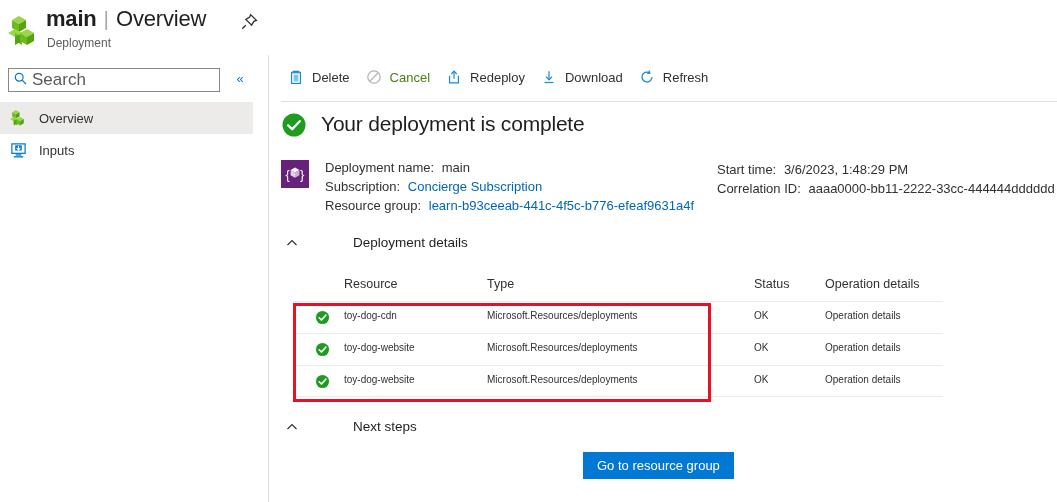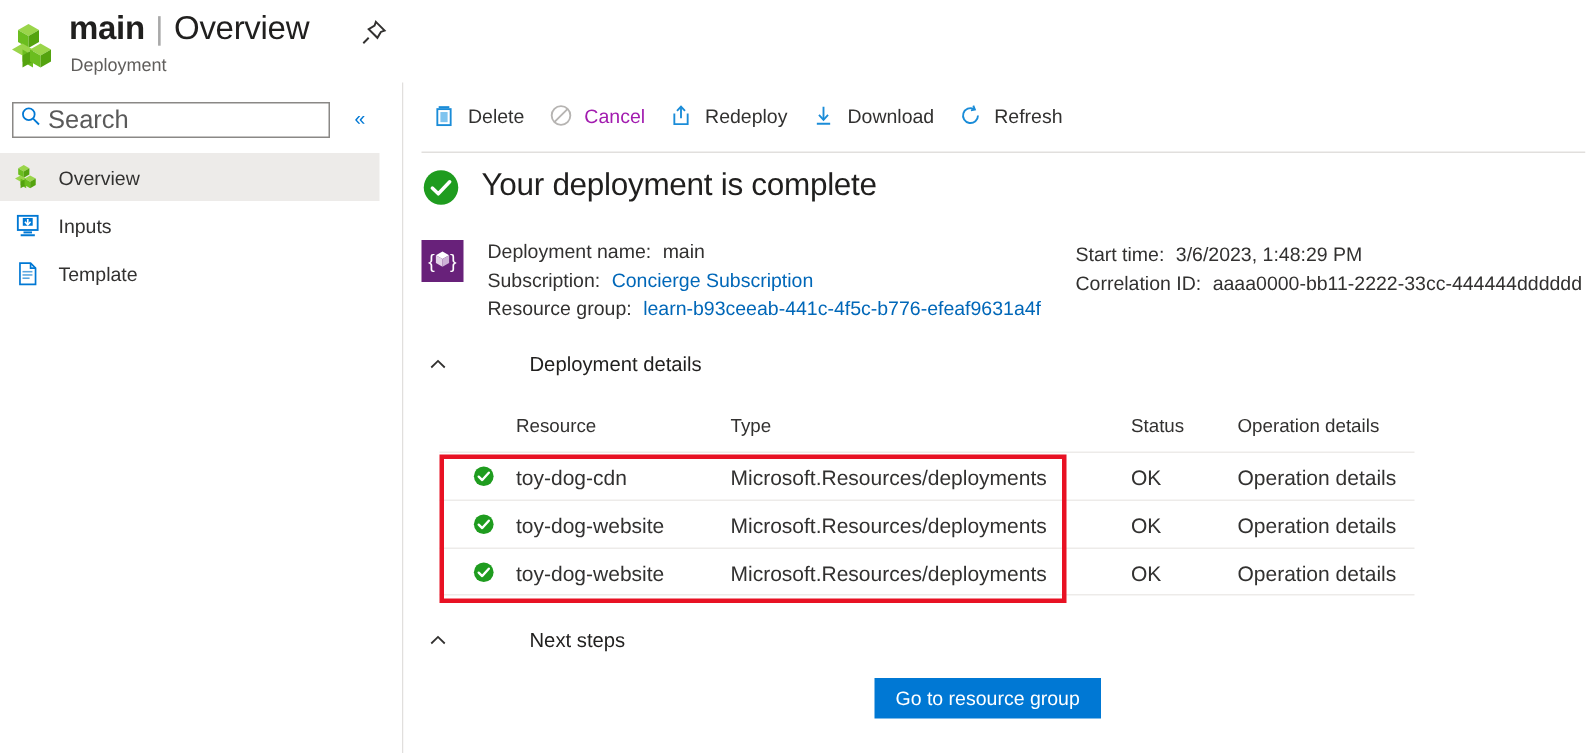--- a/index.html
+++ b/index.html
@@ -61,21 +61,21 @@
 
   .toolbar { position: absolute; left: 12px; top: 62px; height: 34px; display: flex; align-items: flex-start; }
   .tb-btn {
     display: flex; align-items: center; height: 30px; padding: 0 9px 0 6px;
     cursor: pointer; background: transparent; border: none;
     font-family: "Liberation Sans", sans-serif;
   }
   .tb-btn.disabled { cursor: default; }
   .tb-icon { width: 18px; height: 18px; display: flex; align-items: center; justify-content: center; flex: 0 0 18px; }
   .tb-label { font-size: 13px; color: #323130; margin-left: 7px; white-space: nowrap; }
-  .tb-btn.disabled .tb-label { color: #a21caf; }
+  .tb-btn.disabled .tb-label { color: #4d7c0f; }
   .toolbar-rule { position: absolute; left: 12px; top: 101px; width: 776px; height: 1px; background: #e1dfdd; }
 
   .status-head { position: absolute; left: 12px; top: 112px; display: flex; align-items: flex-start; }
   .status-head .big-check { width: 26px; height: 26px; flex: 0 0 26px; }
   .status-title { font-size: 21px; color: #201f1e; margin-left: 14px; letter-spacing: -0.2px; }
 
   .meta { position: absolute; left: 12px; top: 158px; width: 776px; }
   .meta-icon {
     position: absolute; left: 0; top: 2px; width: 28px; height: 28px;
     background: #68217a; display: flex; align-items: center; justify-content: center;
@@ -98,21 +98,21 @@
   .dt-head { position: relative; height: 28px; }
   .dt-h { position: absolute; font-size: 12.5px; color: #323130; top: 4px; }
   .dt-h.c-res { left: 51px; }
   .dt-h.c-type { left: 194px; }
   .dt-h.c-status { left: 461px; }
   .dt-h.c-ops { left: 532px; }
   .dt-row {
     position: relative; height: 32px; border-top: 1px solid #edebe9;
   }
   .dt-row:last-child { border-bottom: 1px solid #edebe9; }
-  .dt-c { position: absolute; top: 8px; font-size: 14px; color: #323130; }
+  .dt-c { position: absolute; top: 8px; font-size: 10px; color: #323130; }
   .dt-c.c-icon { left: 22px; top: 8px; }
   .dt-c.c-res { left: 51px; }
   .dt-c.c-type { left: 194px; }
   .dt-c.c-status { left: 461px; }
   .dt-c.c-ops { left: 532px; }
   .row-check { width: 15px; height: 15px; display: block; }
 
   .redbox {
     position: absolute; left: 293px; top: 303px; width: 418px; height: 99px;
     border: 3px solid #e81123; pointer-events: none;
@@ -205,34 +205,20 @@
             <path d="M9 4.2 L9 8" stroke="#fff" stroke-width="1.2"></path>
             <path d="M7 6.2 L9 8.3 L11 6.2" fill="none" stroke="#fff" stroke-width="1.2"></path>
             <rect x="6" y="13" width="6" height="1.4" fill="#0078d4"></rect>
             <rect x="4" y="15" width="10" height="1.4" fill="#0078d4"></rect>
           </svg>
         </span>
         <span class="nav-label">Inputs</span>
       </div>
 
 
-      <div class="nav-item">
-        <span class="nav-icon">
-          <svg width="17" height="17" viewBox="0 0 18 18">
-            <path d="M3.5 1.5 H11 L14.5 5 V16.5 H3.5 Z" fill="#ffffff" stroke="#0078d4" stroke-width="1.2"></path>
-            <path d="M11 1.5 V5 H14.5" fill="none" stroke="#0078d4" stroke-width="1.2"></path>
-            <g fill="#5aa7e0">
-              <rect x="5.3" y="7" width="7" height="1.1"></rect>
-              <rect x="5.3" y="9.3" width="7" height="1.1"></rect>
-              <rect x="5.3" y="11.6" width="5" height="1.1"></rect>
-            </g>
-          </svg>
-        </span>
-        <span class="nav-label">Template</span>
-      </div>
 
     </div>
   </div>
 
   <div class="vdivider"></div>
 
   <div class="main-pane">
 
     <div class="toolbar">
 

